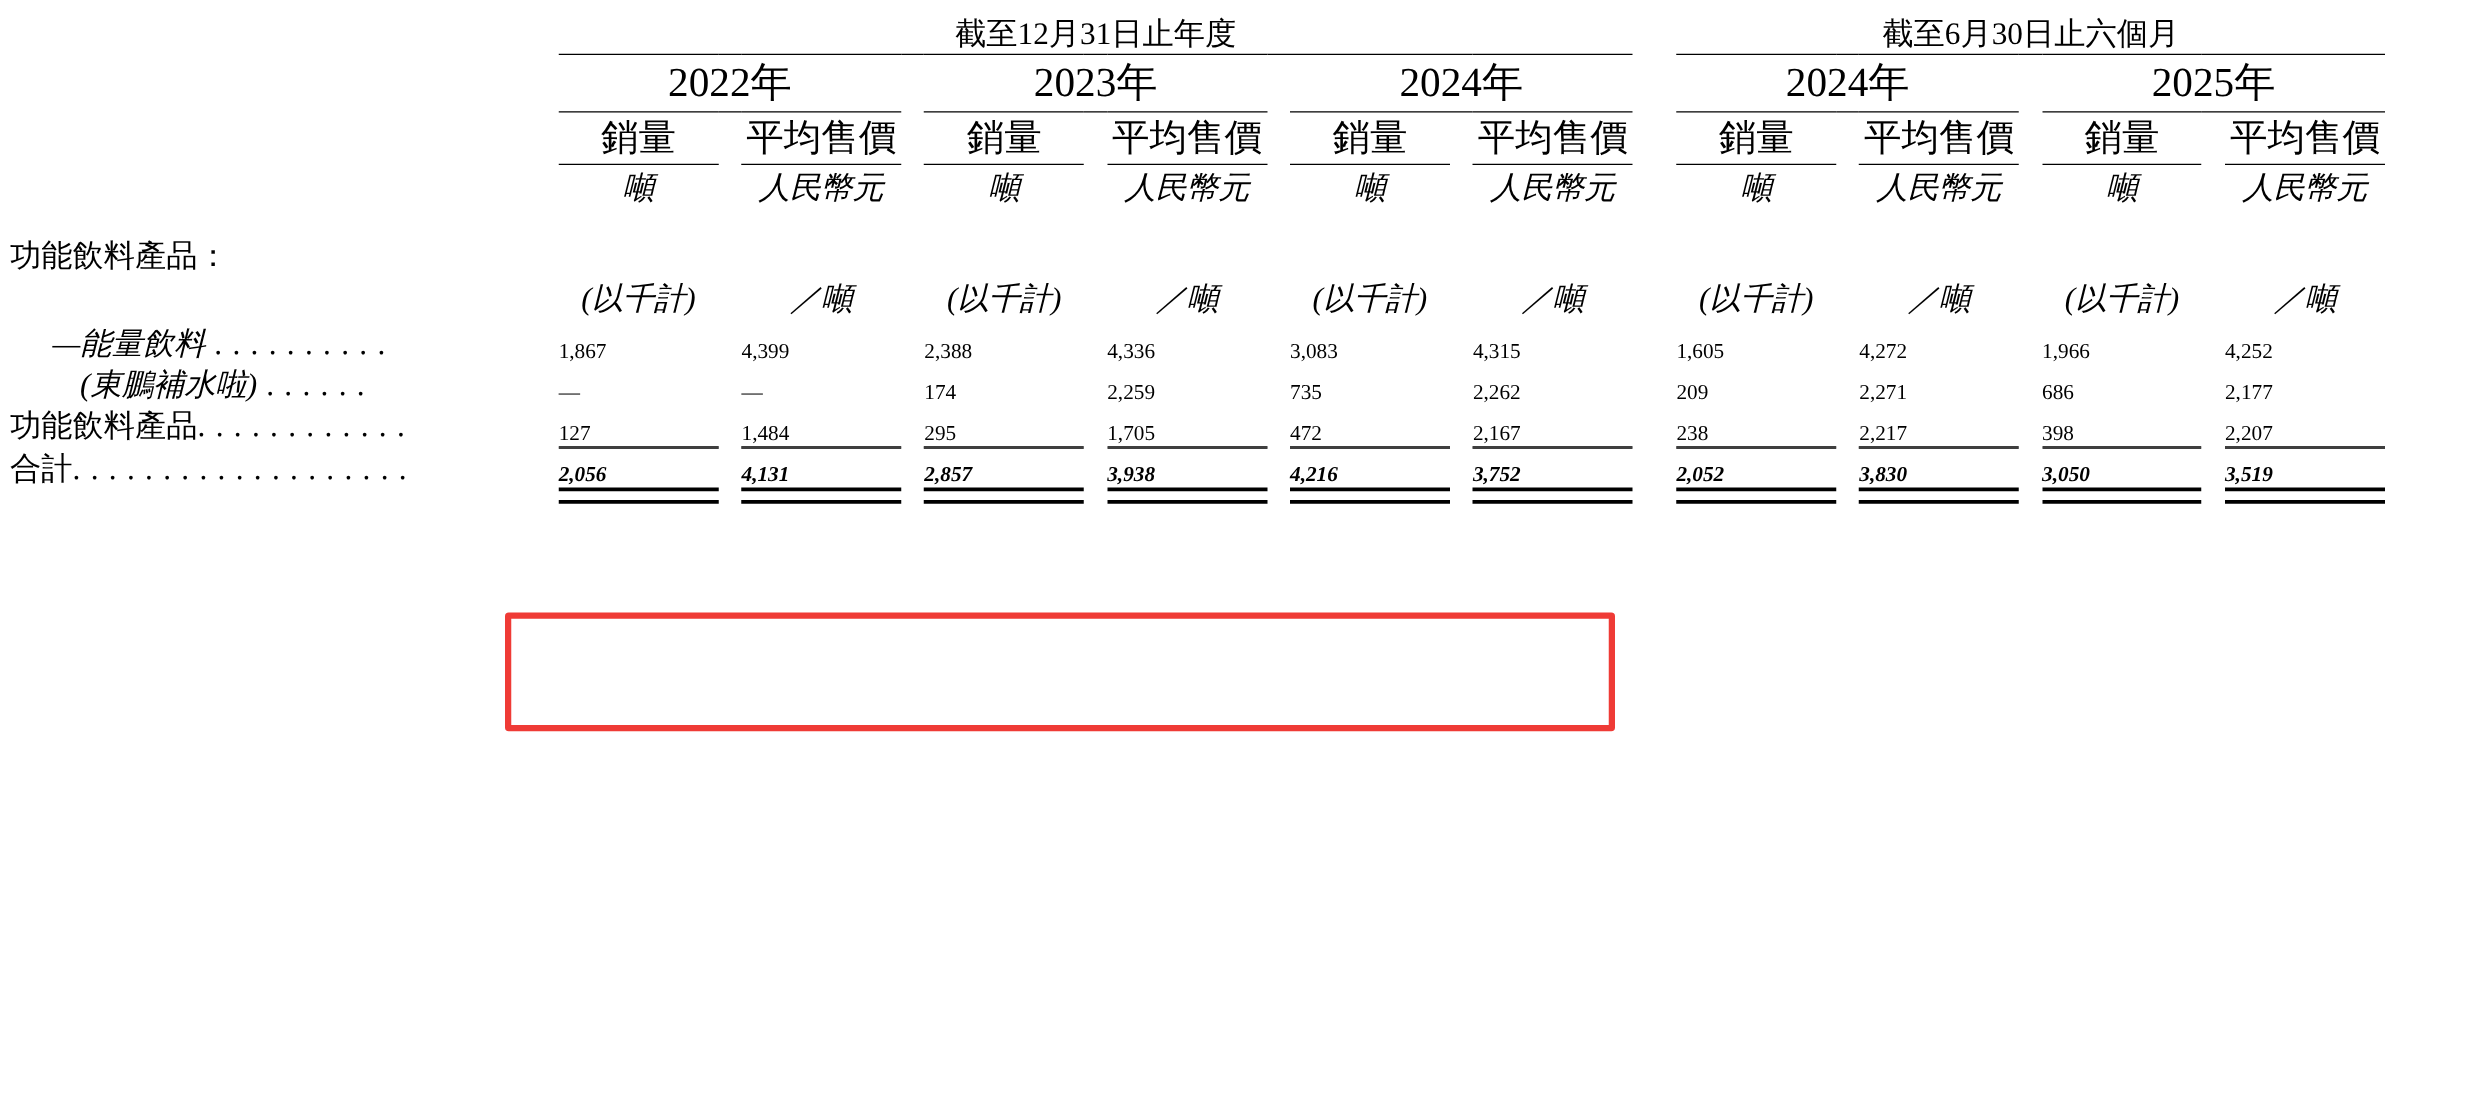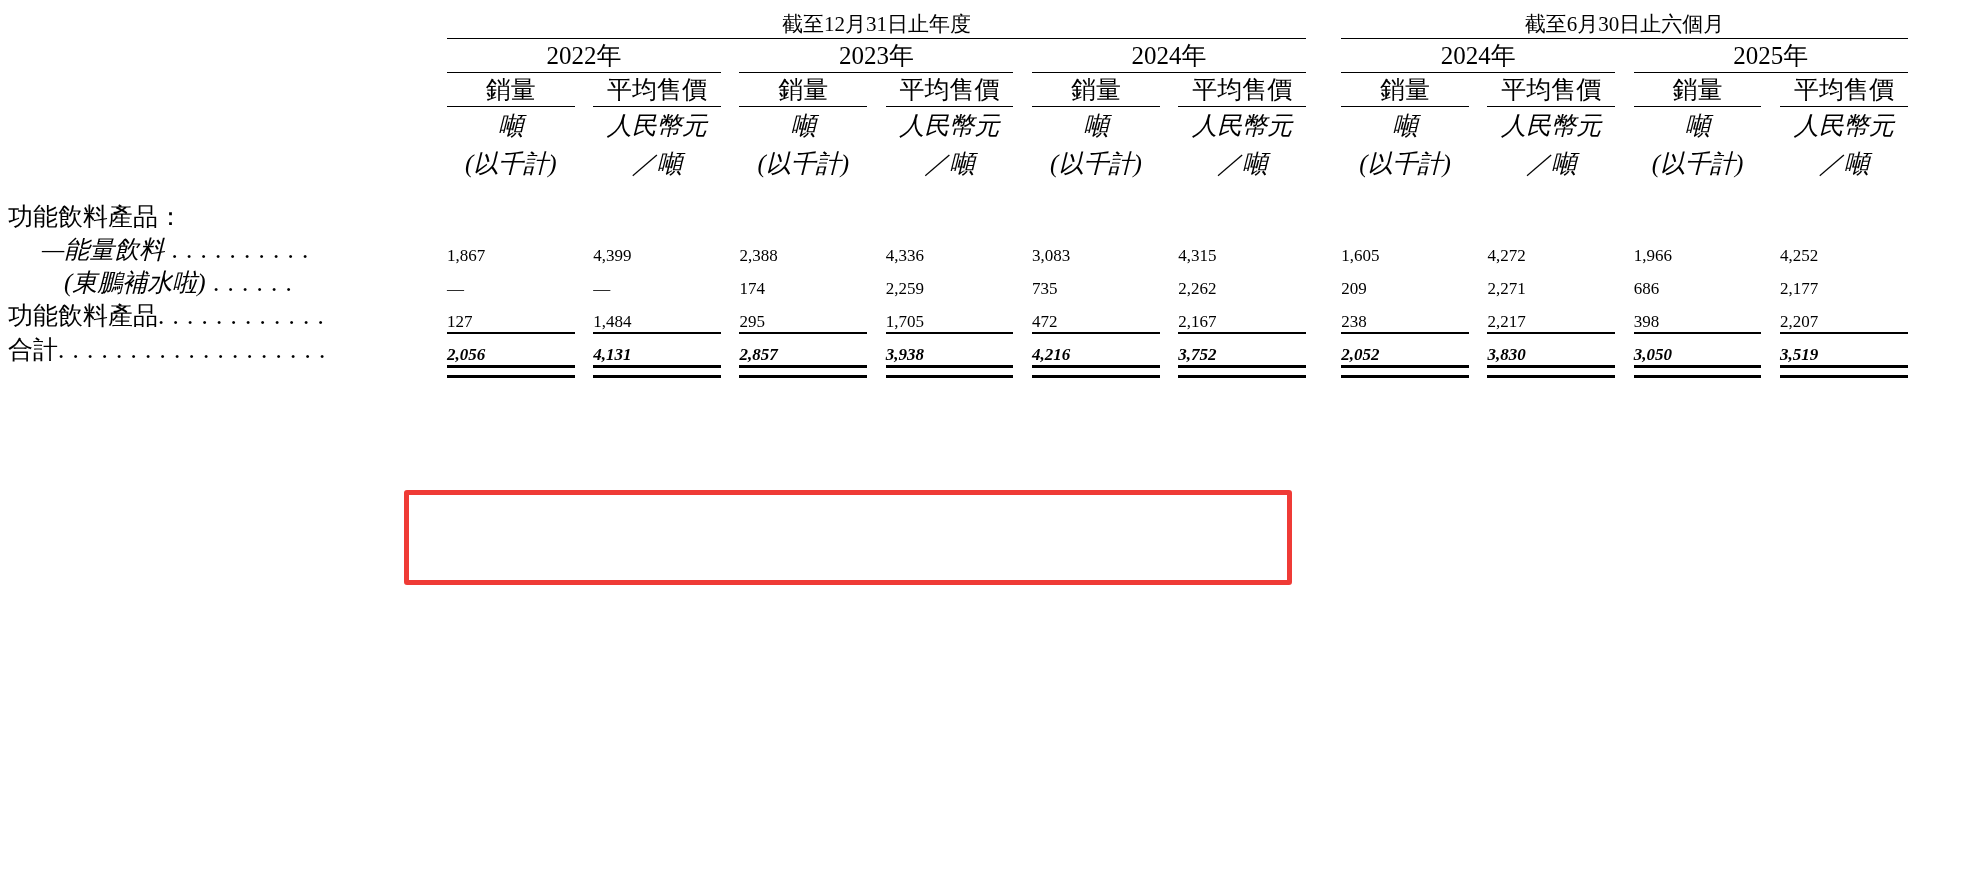--- a/index.html
+++ b/index.html
@@ -33,41 +33,41 @@
     font-weight: normal;
   }
   
   col.label { width: 392px; }
   col.num   { width: 124px; }
   col.gap   { width: 18px; }
   col.gapbig{ width: 34px; }
 
   .hdr-top {
     text-align: center;
-    font-size: 21px;
+    font-size: 25px;
     font-weight: bold;
     padding-bottom: 6px;
     white-space: nowrap;
   }
   .line {
     border-bottom: 1.6px solid #000;
     height: 0px;
     font-size: 0;
     line-height: 0;
   }
   .hdr-year {
     text-align: center;
-    font-size: 25px;
+    font-size: 33px;
     font-weight: bold;
     white-space: nowrap;
     padding: 12px 0 6px 0;
   }
   .hdr-metric {
     text-align: center;
-    font-size: 25px;
+    font-size: 30px;
     font-weight: bold;
     white-space: nowrap;
     padding: 12px 0 6px 0;
   }
   .hdr-unit {
     text-align: center;
     font-size: 25px;
     font-style: italic;
     white-space: nowrap;
     padding: 16px 0 0 0;
@@ -263,20 +263,44 @@
       <td class="hdr-unit">噸</td>
           <td></td>
       <td class="hdr-unit">人民幣元</td>
           <td></td>
       <td class="hdr-unit">噸</td>
           <td></td>
       <td class="hdr-unit">人民幣元</td>
     </tr>
 
     <tr>
+      <td class="rowlabel section">功能飲料產品：</td>
+      <td></td>
+      <td></td>
+          <td></td>
+          <td></td>
+          <td></td>
+      <td></td>
+          <td></td>
+          <td></td>
+          <td></td>
+      <td></td>
+          <td></td>
+          <td></td>
+          <td></td>
+      <td></td>
+          <td></td>
+          <td></td>
+          <td></td>
+      <td></td>
+          <td></td>
+          <td></td>
+    </tr>
+
+    <tr>
       <td></td>
           <td></td>
       <td class="hdr-unit2">(以千計)</td>
           <td></td>
       <td class="hdr-unit2">／噸</td>
           <td></td>
       <td class="hdr-unit2">(以千計)</td>
           <td></td>
       <td class="hdr-unit2">／噸</td>
           <td></td>
@@ -284,44 +308,20 @@
           <td></td>
       <td class="hdr-unit2">／噸</td>
           <td></td>
       <td class="hdr-unit2">(以千計)</td>
           <td></td>
       <td class="hdr-unit2">／噸</td>
           <td></td>
       <td class="hdr-unit2">(以千計)</td>
           <td></td>
       <td class="hdr-unit2">／噸</td>
-    </tr>
-
-    <tr>
-      <td class="rowlabel section">功能飲料產品：</td>
-      <td></td>
-      <td></td>
-          <td></td>
-          <td></td>
-          <td></td>
-      <td></td>
-          <td></td>
-          <td></td>
-          <td></td>
-      <td></td>
-          <td></td>
-          <td></td>
-          <td></td>
-      <td></td>
-          <td></td>
-          <td></td>
-          <td></td>
-      <td></td>
-          <td></td>
-          <td></td>
     </tr>
 
     <tr>
       <td class="rowlabel indent"><span class="italic">—能量飲料</span><span class="dots"> . . . . . . . . . . </span></td>
       <td></td>
       <td class="num">1,867</td>
           <td></td>
       <td class="num">4,399</td>
           <td></td>
       <td class="num">2,388</td>

